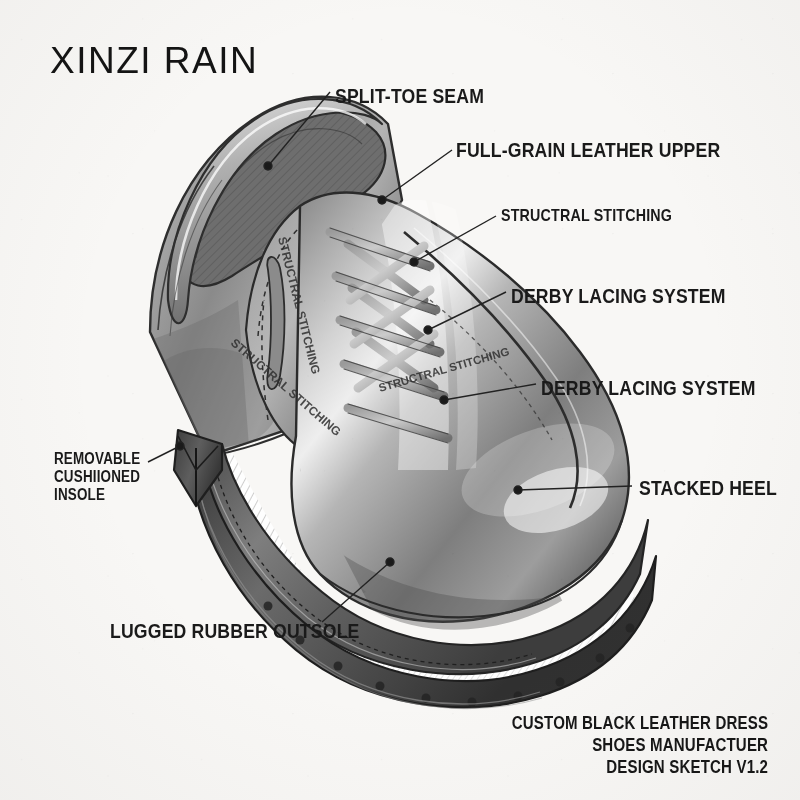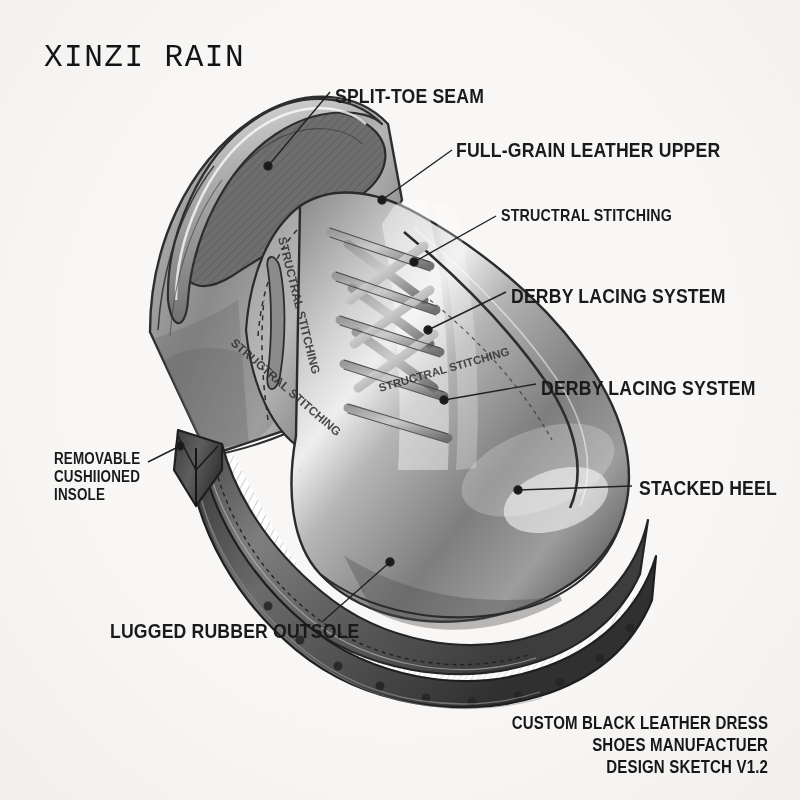--- a/index.html
+++ b/index.html
@@ -34,24 +34,24 @@
   #vignette {
     position: absolute;
     inset: 0;
     pointer-events: none;
     background: radial-gradient(ellipse at 50% 45%, rgba(255,255,255,0) 55%, rgba(120,115,110,.06) 100%);
   }
 
   
   #brand {
     position: absolute;
-    left: 44px;
+    left: 50px;
     top: 42px;
-    font-family: Liberation Mono, monospace;
-    font-size: 31px;
+    font-family: Liberation Sans, sans-serif;
+    font-size: 37px;
     letter-spacing: 1.5px;
     color: #141414;
     white-space: nowrap;
     line-height: 1;
   }
 
   
   .label {
     position: absolute;
     font-family: "Liberation Sans Narrow", "Liberation Sans", sans-serif;

